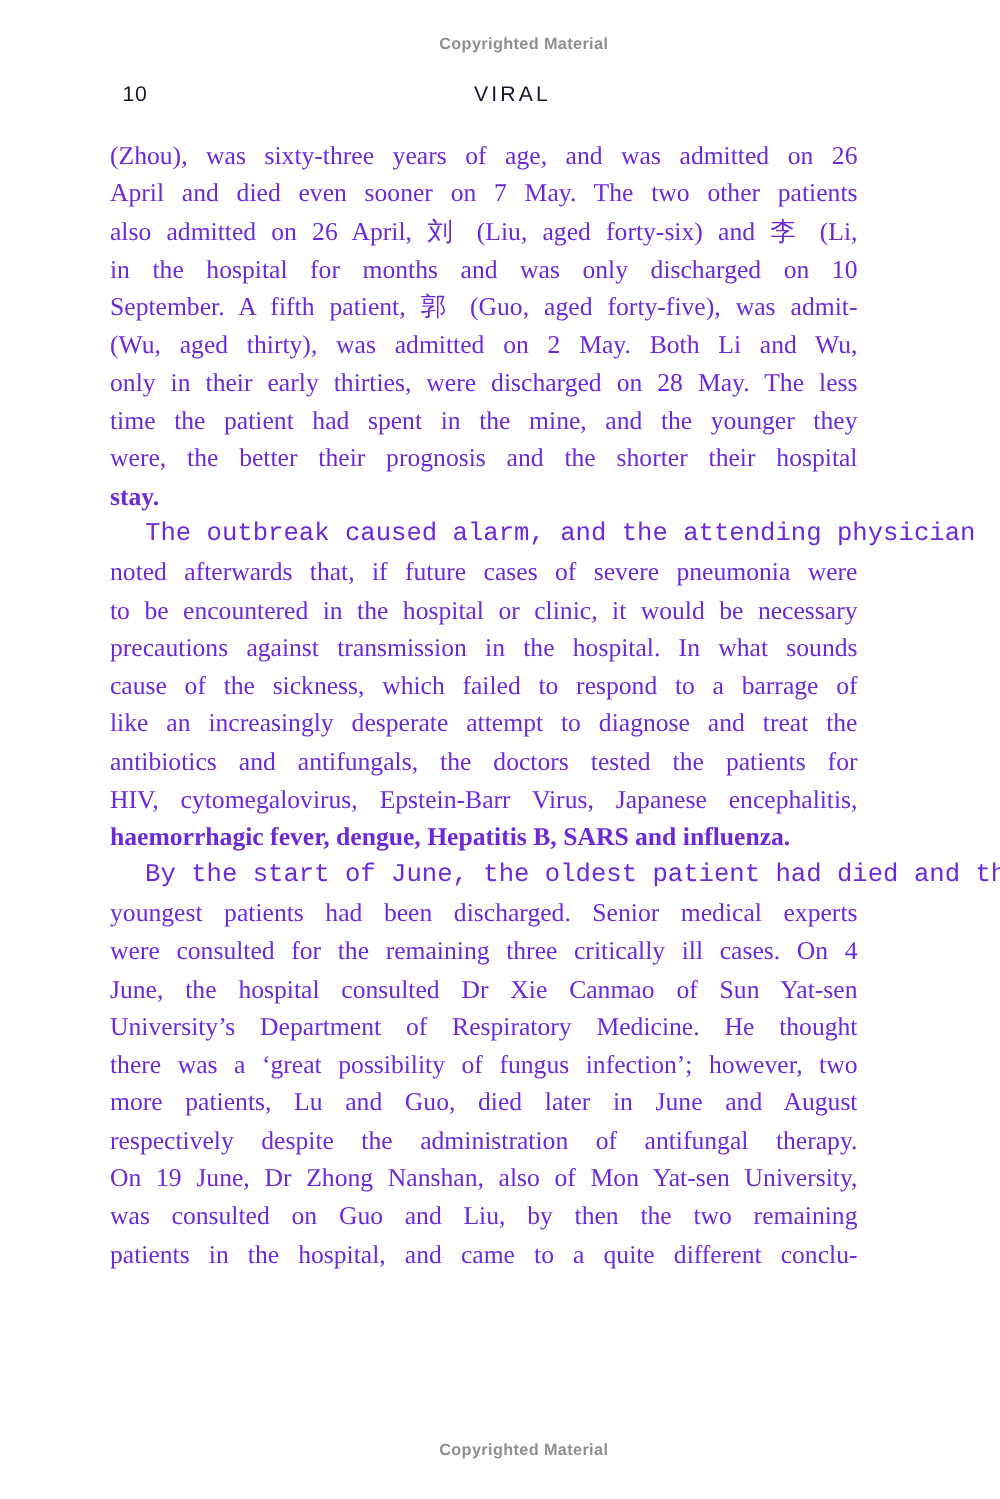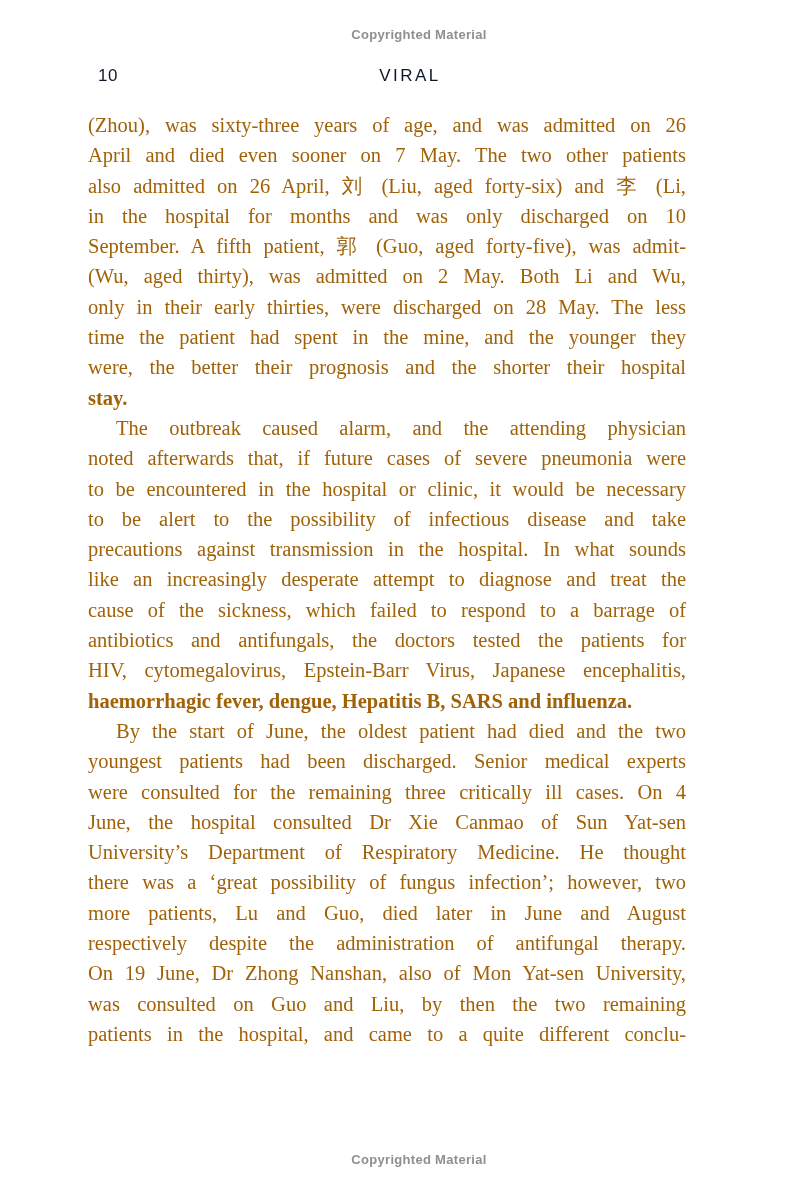--- a/index.html
+++ b/index.html
@@ -55,34 +55,35 @@
     letter-spacing: 2.5px;
     margin-left: 20px;
   }
   .body-text {
     position: absolute;
     left: 88px;
     top: 110px;
     width: 598px;
     font-size: 20.5px;
     line-height: 30.3px;
-    color: #a16207;
+    color: #6d28d9;
   }
   .line {
     white-space: nowrap;
     text-align: justify;
     text-align-last: justify;
     height: 30.3px;
   }
   .line.last {
     text-align-last: left;
     font-weight: bold;
   }
   .line.indent {
     text-indent: 28px;
+    font-family: Liberation Mono, monospace;
   }
 </style>
 </head>
 <body>
 
 <div class="page">
 
   <div class="copyright-notice copyright-top">Copyrighted Material</div>
 
   <div class="running-header">
@@ -97,24 +98,23 @@
       <div class="line">in the hospital for months and was only discharged on 10</div>
       <div class="line">September. A fifth patient, 郭 (Guo, aged forty-five), was admit-</div>
       <div class="line">(Wu, aged thirty), was admitted on 2 May. Both Li and Wu,</div>
       <div class="line">only in their early thirties, were discharged on 28 May. The less</div>
       <div class="line">time the patient had spent in the mine, and the younger they</div>
       <div class="line">were, the better their prognosis and the shorter their hospital</div>
       <div class="line last">stay.</div>
       <div class="line indent">The outbreak caused alarm, and the attending physician</div>
       <div class="line">noted afterwards that, if future cases of severe pneumonia were</div>
       <div class="line">to be encountered in the hospital or clinic, it would be necessary</div>
-      <div class="line">to be alert to the possibility of infectious disease and take</div>
       <div class="line">precautions against transmission in the hospital. In what sounds</div>
+      <div class="line">cause of the sickness, which failed to respond to a barrage of</div>
       <div class="line">like an increasingly desperate attempt to diagnose and treat the</div>
-      <div class="line">cause of the sickness, which failed to respond to a barrage of</div>
       <div class="line">antibiotics and antifungals, the doctors tested the patients for</div>
       <div class="line">HIV, cytomegalovirus, Epstein-Barr Virus, Japanese encephalitis,</div>
       <div class="line last">haemorrhagic fever, dengue, Hepatitis B, SARS and influenza.</div>
       <div class="line indent">By the start of June, the oldest patient had died and the two</div>
       <div class="line">youngest patients had been discharged. Senior medical experts</div>
       <div class="line">were consulted for the remaining three critically ill cases. On 4</div>
       <div class="line">June, the hospital consulted Dr Xie Canmao of Sun Yat-sen</div>
       <div class="line">University’s Department of Respiratory Medicine. He thought</div>
       <div class="line">there was a ‘great possibility of fungus infection’; however, two</div>
       <div class="line">more patients, Lu and Guo, died later in June and August</div>

